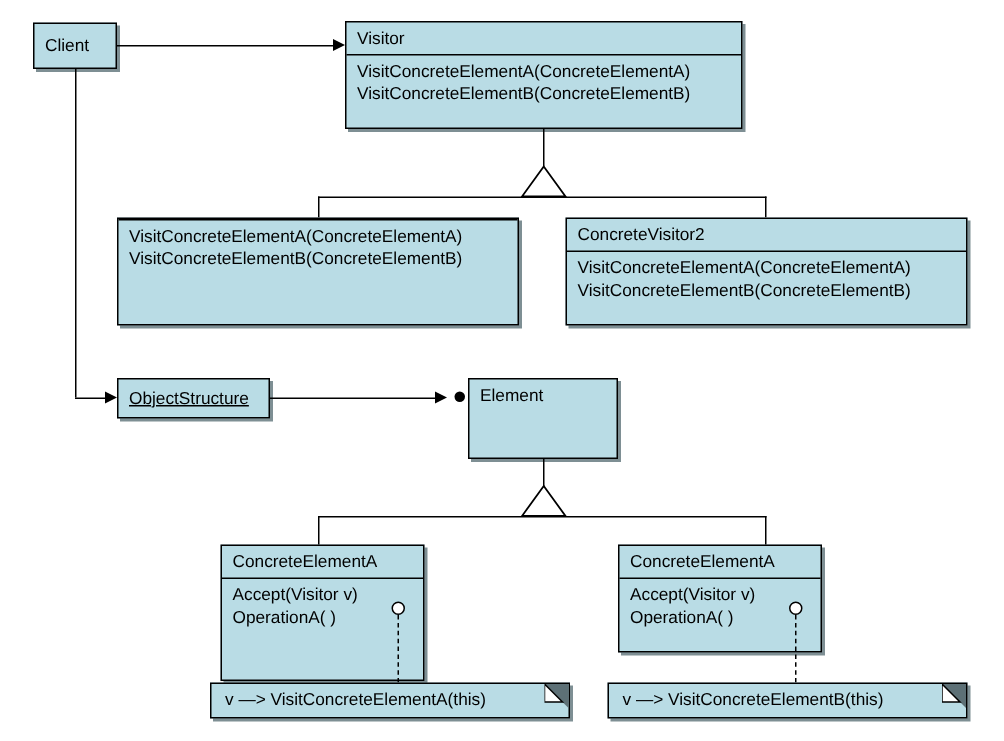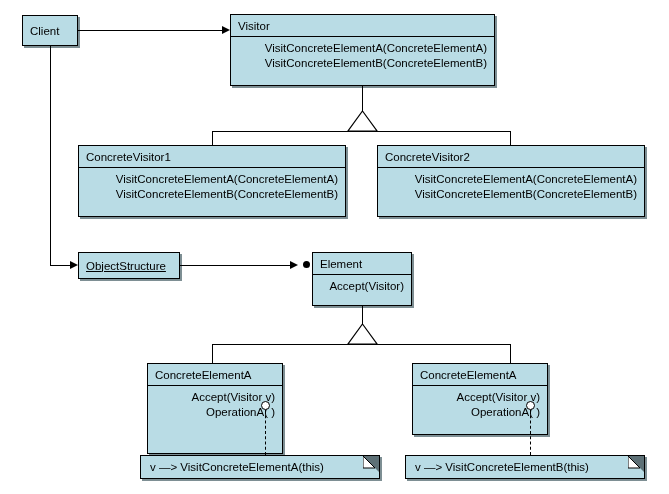--- a/index.html
+++ b/index.html
@@ -37,21 +37,20 @@
     border-top: 1px solid #000000;
     padding: 4px 7px 4px 7px;
     font-size: 11.5px;
     color: #000000;
     line-height: 14.5px;
     white-space: nowrap;
     position: relative;
   }
   .uml-compartment .op {
     display: block;
-    text-align: right;
   }
   .simple-box {
     position: absolute;
     box-sizing: border-box;
     background: #b9dce5;
     border: 1px solid #000000;
     box-shadow: 2px 2px 0 0 #7e8f94;
     font-size: 11.5px;
     color: #000000;
     display: flex;
@@ -151,21 +150,20 @@
 
   <div class="line-v" style="left:362px; top:86px; height:25px;"></div>
   <svg class="tri" style="left:347px; top:110px;" width="31" height="22" viewBox="0 0 31 22">
     <polygon points="15.5,1 30,21 1,21" fill="#ffffff" stroke="#000000" stroke-width="1.2"></polygon>
   </svg>
   <div class="line-h" style="left:212px; top:131px; width:299px;"></div>
   <div class="line-v" style="left:212px; top:131px; height:14px;"></div>
   <div class="line-v" style="left:510px; top:131px; height:14px;"></div>
 
   <div class="uml-box" style="left:78px; top:145px; width:268px; height:72px;">
-    <div class="uml-title">ConcreteVisitor1</div>
     <div class="uml-compartment" style="height:39px;">
       <span class="op">VisitConcreteElementA(ConcreteElementA)</span>
       <span class="op">VisitConcreteElementB(ConcreteElementB)</span>
     </div>
   </div>
 
   <div class="uml-box" style="left:377px; top:145px; width:268px; height:72px;">
     <div class="uml-title">ConcreteVisitor2</div>
     <div class="uml-compartment" style="height:39px;">
       <span class="op">VisitConcreteElementA(ConcreteElementA)</span>
@@ -176,23 +174,20 @@
   <div class="simple-box" style="left:78px; top:252px; width:102px; height:27px;text-decoration:underline;">
     <span>ObjectStructure</span>
   </div>
 
   <div class="line-h" style="left:180px; top:265px; width:113px;"></div>
   <div class="arrow-right" style="left:290px; top:261px;"></div>
   <div class="dot" style="left:303px; top:261px;"></div>
 
   <div class="uml-box" style="left:312px; top:252px; width:100px; height:54px;">
     <div class="uml-title">Element</div>
-    <div class="uml-compartment" style="height:25px;">
-      <span class="op">Accept(Visitor)</span>
-    </div>
   </div>
 
   <div class="line-v" style="left:362px; top:306px; height:18px;"></div>
   <svg class="tri" style="left:347px; top:323px;" width="31" height="22" viewBox="0 0 31 22">
     <polygon points="15.5,1 30,21 1,21" fill="#ffffff" stroke="#000000" stroke-width="1.2"></polygon>
   </svg>
   <div class="line-h" style="left:212px; top:344px; width:299px;"></div>
   <div class="line-v" style="left:212px; top:344px; height:20px;"></div>
   <div class="line-v" style="left:510px; top:344px; height:20px;"></div>
 

